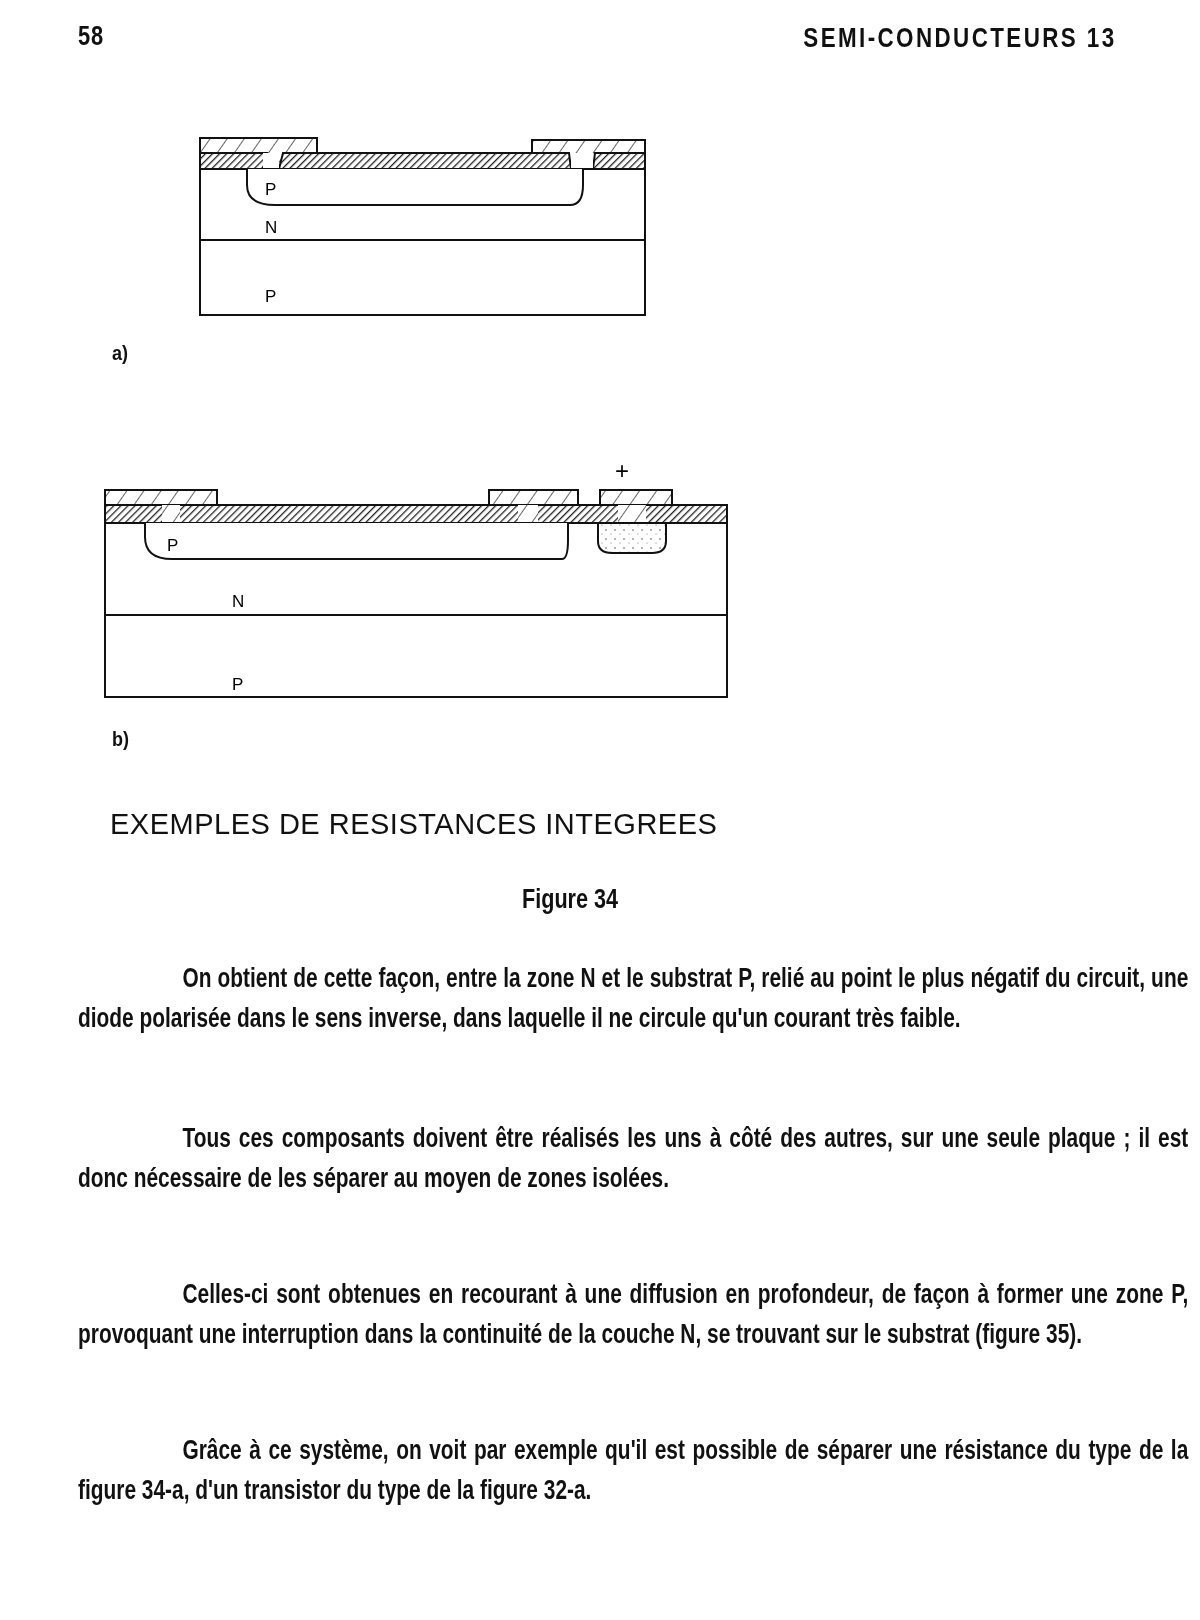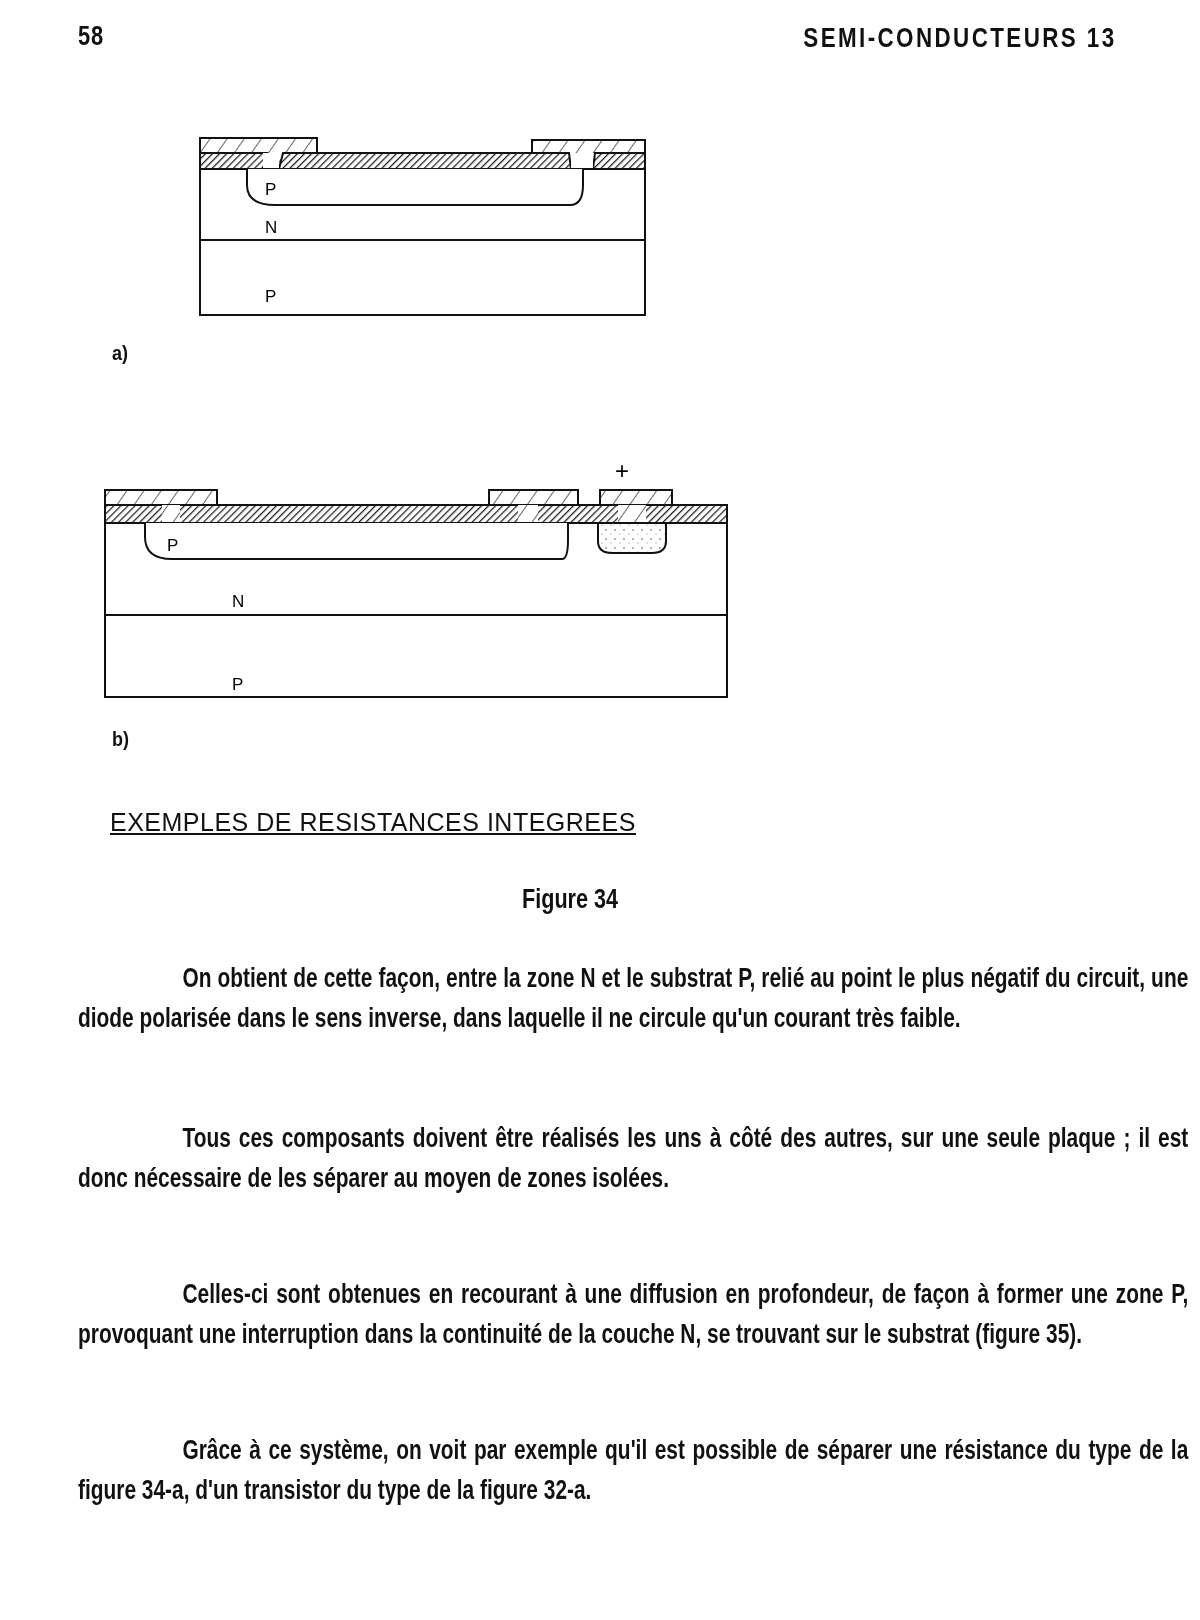--- a/index.html
+++ b/index.html
@@ -5,21 +5,21 @@
   html, body { margin: 0; padding: 0; background: #ffffff; }
   body { width: 1200px; height: 1620px; position: relative; overflow: hidden; color: #111; font-family: "Liberation Sans", sans-serif; }
   #page-number { position: absolute; left: 78px; top: 20px; font-size: 28px; font-weight: bold; transform: scaleX(0.78); transform-origin: left top; letter-spacing: 1px; }
   #running-head { position: absolute; right: 84px; top: 22px; font-size: 28px; font-weight: bold; letter-spacing: 3px; transform: scaleX(0.8); transform-origin: right top; white-space: nowrap; }
   .fig { position: absolute; }
   #fig-a { left: 195px; top: 135px; width: 470px; height: 195px; }
   #fig-b { left: 100px; top: 455px; width: 660px; height: 260px; }
   .sublabel { position: absolute; font-size: 20px; font-weight: bold; transform: scaleX(0.9); transform-origin: left top; }
   #label-a { left: 112px; top: 342px; }
   #label-b { left: 112px; top: 728px; }
-  #caption-title { position: absolute; left: 110px; top: 808px; font-size: 25px; letter-spacing: 0.5px; white-space: nowrap; text-decoration: underline; }
+  #caption-title { position: absolute; left: 110px; top: 808px; font-size: 29px; letter-spacing: 0.5px; white-space: nowrap; }
   #figure-number { position: absolute; left: 522px; top: 884px; font-size: 27px; font-weight: bold; transform: scaleX(0.8); transform-origin: left top; white-space: nowrap; }
   .para { position: absolute; left: 78px; width: 1435px; font-size: 27px; font-weight: bold; line-height: 40px; text-align: justify; text-align-last: left; transform: scaleX(0.7737); transform-origin: left top; }
   .para .indent { display: inline-block; width: 135px; }
   #para-1 { top: 958px; }
   #para-2 { top: 1118px; }
   #para-3 { top: 1274px; }
   #para-4 { top: 1430px; }
   svg text { font-family: "Liberation Sans", sans-serif; }
 </style>
 </head>

